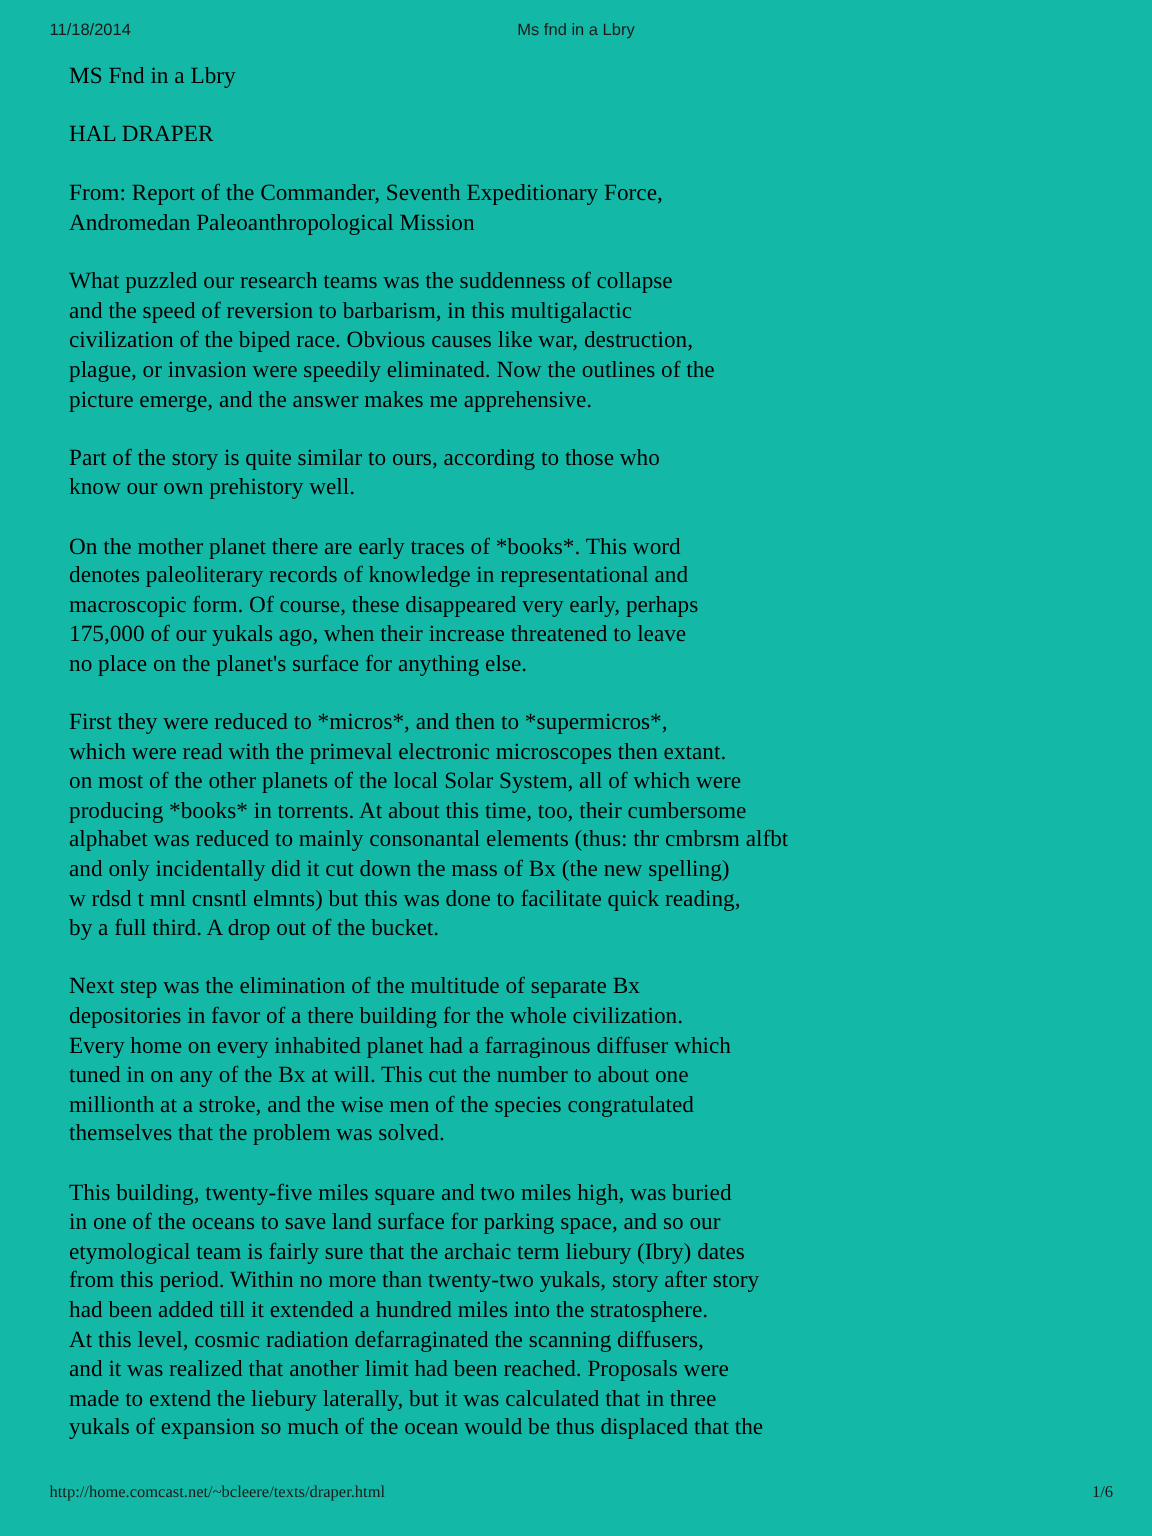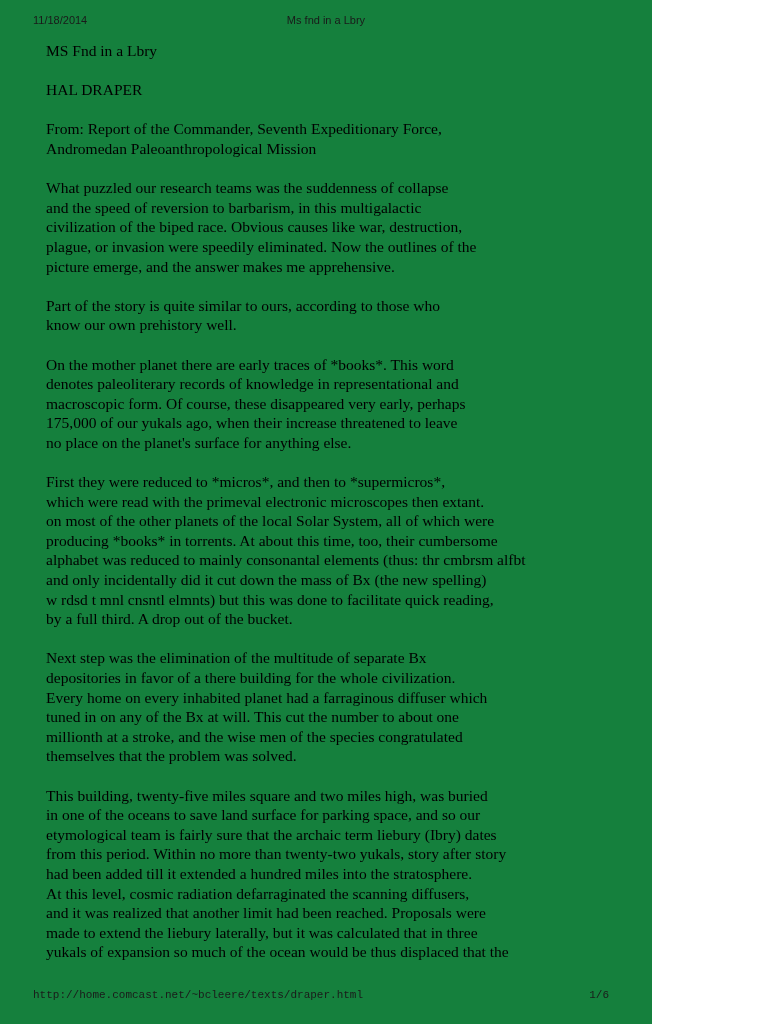--- a/index.html
+++ b/index.html
@@ -2,23 +2,23 @@
 <html><head>
 <meta charset="utf-8">
 <style>
   html, body {
     margin: 0;
     padding: 0;
     background: #ffffff;
   }
   .page {
     position: relative;
-    width: 652px;
+    width: 768px;
     height: 1024px;
-    background: #15803d;
+    background: #14b8a6;
     overflow: hidden;
     color: #000000;
   }
   .print-header {
     position: absolute;
     top: 14px;
     left: 33px;
     right: 33px;
     height: 14px;
     font-family: "Liberation Sans", sans-serif;
@@ -51,23 +51,23 @@
   }
   .para {
     margin: 0 0 19.6px 0;
   }
   .para:last-child { margin-bottom: 4px; }
   .line { white-space: nowrap; }
   .print-footer {
     position: absolute;
     top: 989px;
     left: 33px;
-    right: 43px;
+    right: 26px;
     height: 14px;
-    font-family: Liberation Mono, monospace;
+    font-family: Liberation Serif, serif;
     font-size: 11px;
     color: #1a1a1a;
   }
   .print-footer .url {
     position: absolute;
     left: 0;
     top: 0;
     white-space: nowrap;
   }
   .print-footer .pagenum {

